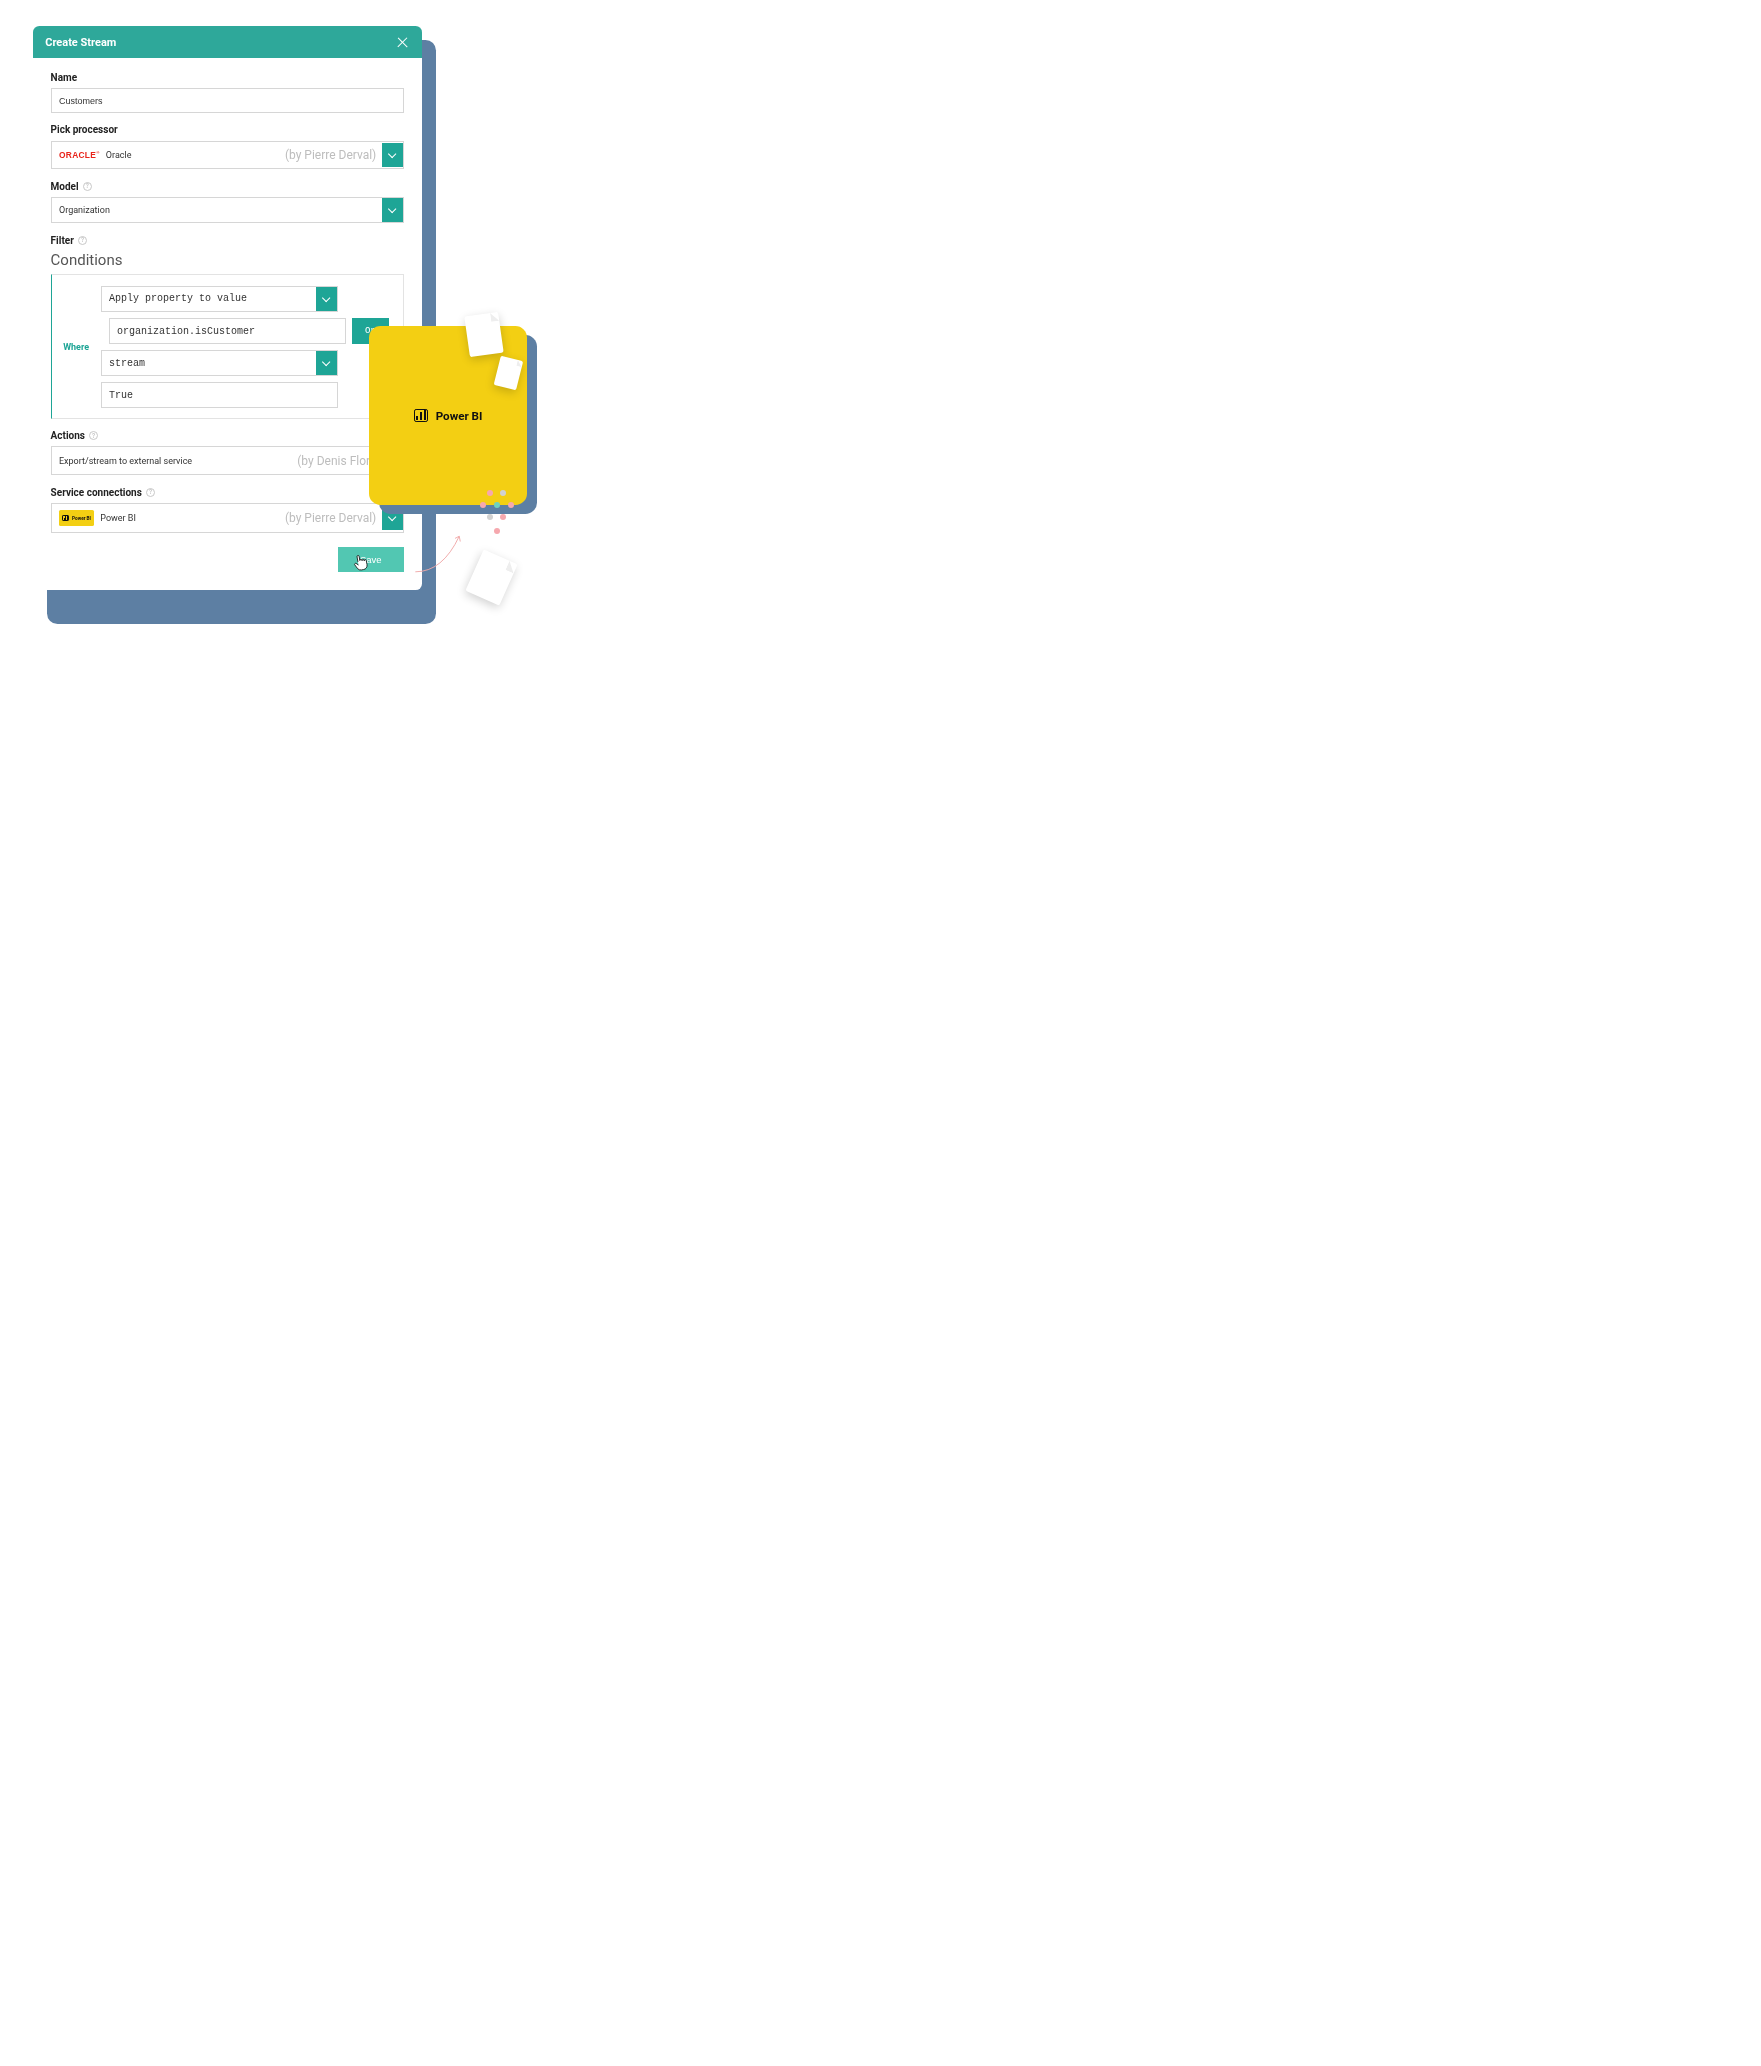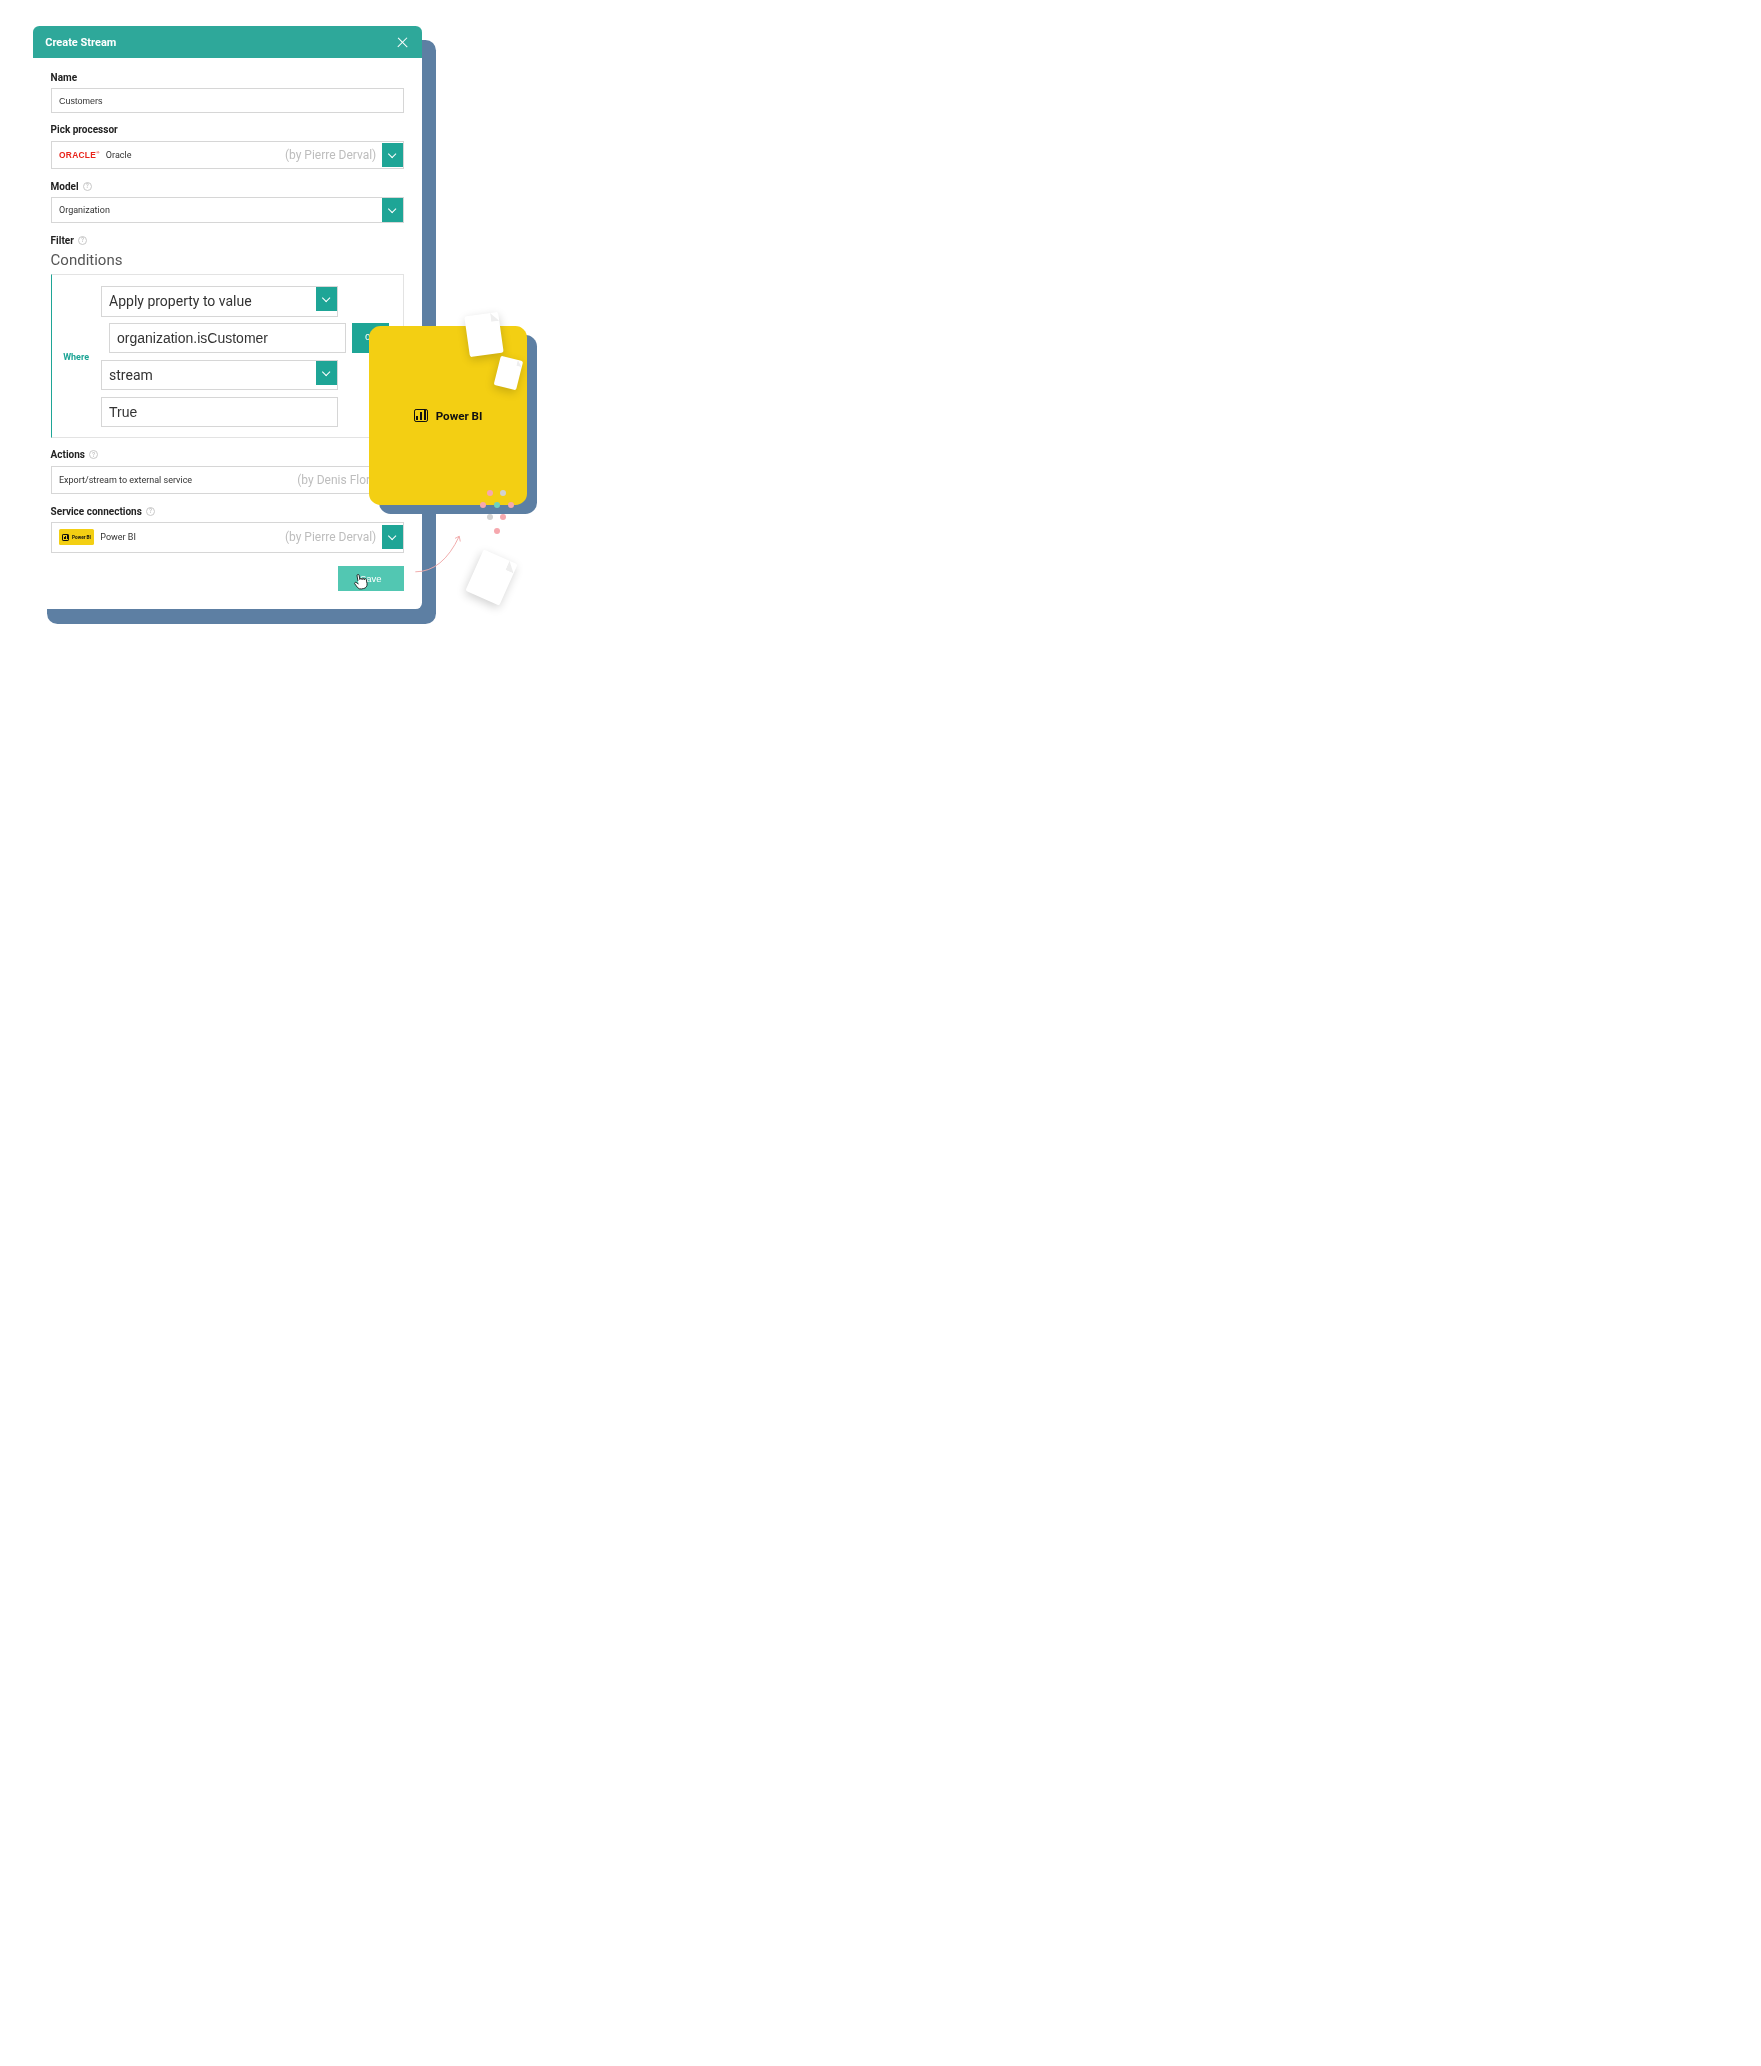--- a/index.html
+++ b/index.html
@@ -81,22 +81,22 @@
   .sublabel { color: #555; font-size: 15px; margin-bottom: 5.3px; }
 
   .conditions-box {
     border: 0.5px solid #e3e3e3; border-left: 1.6px solid #1ea596;
     padding: 10.5px 11.6px 9.5px; display: flex; gap: 11.6px; align-items: center;
   }
   .where-label { color: #1ea596; font-weight: 700; font-size: 9px; flex: 0 0 auto; }
   .cond-stack { display: flex; flex-direction: column; gap: 6.3px; flex: 1; }
   .cond-row { display: flex; gap: 6.3px; align-items: stretch; }
   .cond-input, .cond-select {
-    flex: 1; border: 0.5px solid #d6d6d6; font-size: 14px; color: #333;
-    padding: 6.3px 7.4px; display: flex; align-items: flex-start; justify-content: space-between;
+    flex: 1; border: 0.5px solid #d6d6d6; font-size: 10px; color: #333;
+    padding: 6.3px 7.4px; display: flex; align-items: center; justify-content: space-between; font-family: Liberation Mono, monospace;
   }
   .cond-select .chev-btn{ margin: -6.3px -7.4px -6.3px 0; }
   .or-btn {
     background: #1ea596; color: #fff; display: flex; align-items: center; justify-content: center;
     padding: 0 13px; font-size: 9px; cursor: pointer; font-family: Liberation Mono, monospace;
   }
   .cond-narrow { max-width: 237px; }
 
   .save-row { margin-top: 13.7px; display: flex; justify-content: flex-end; }
   .save-btn {

